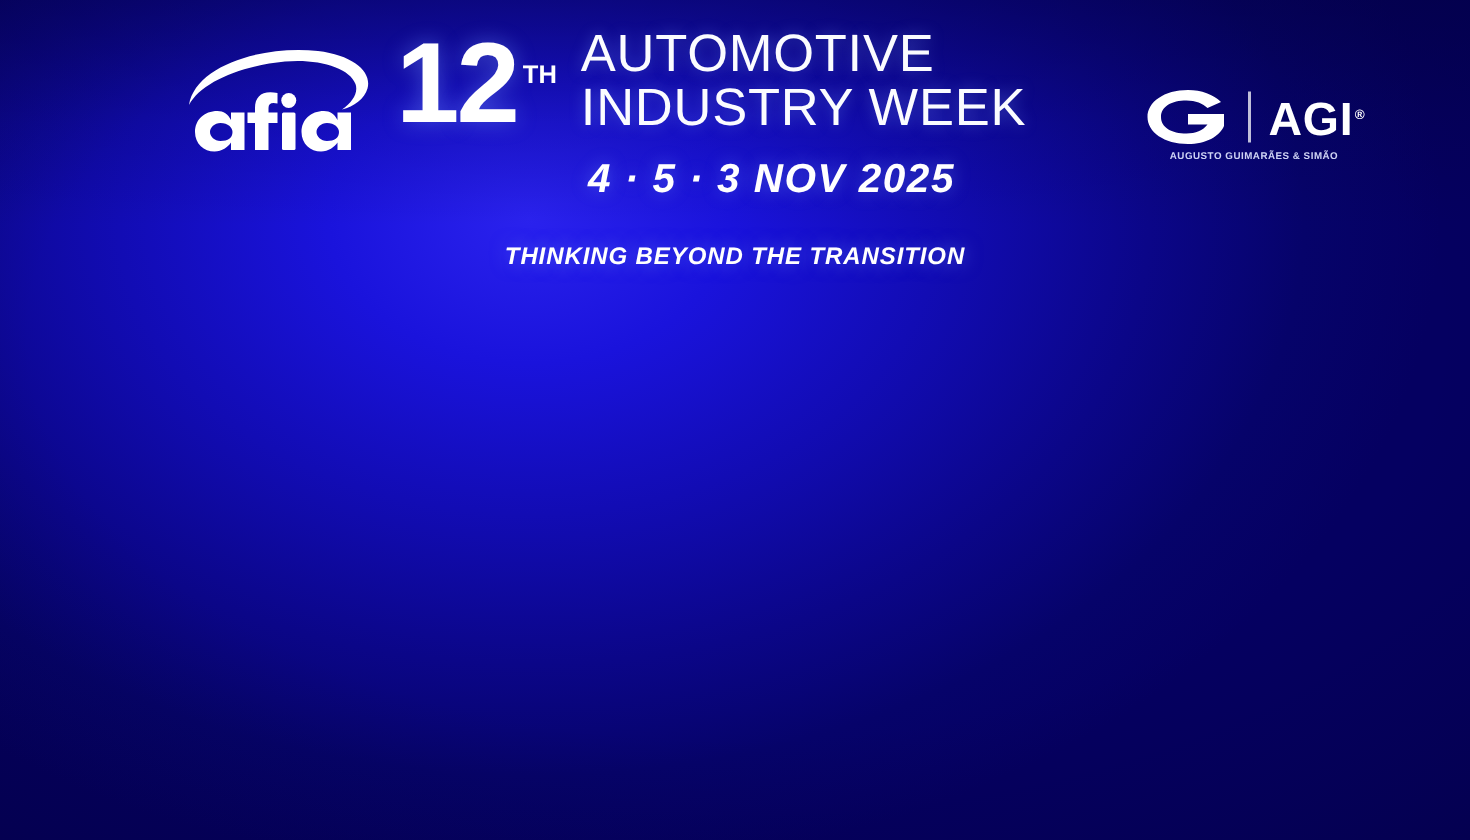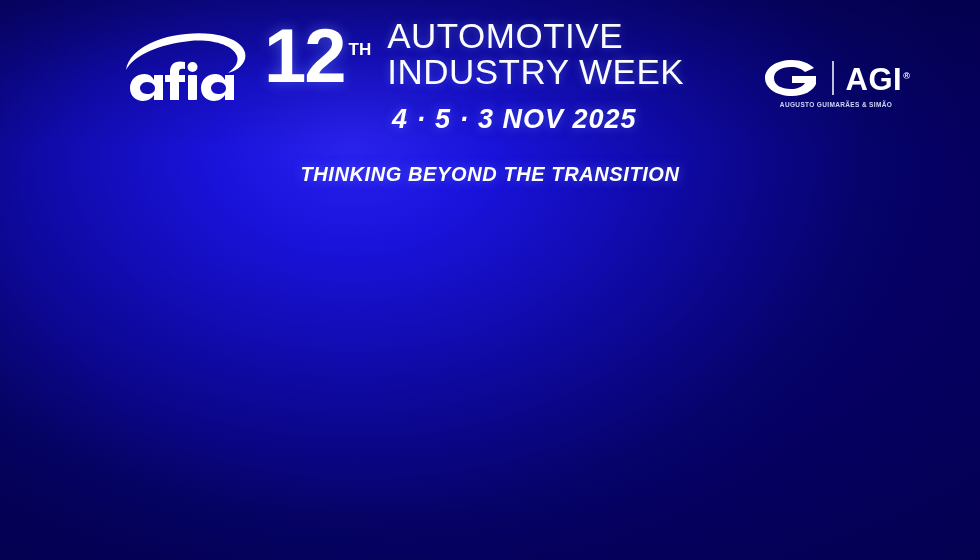--- a/index.html
+++ b/index.html
@@ -76,21 +76,21 @@
   }
   .dateline{
     margin-top:8px;margin-left:128px;
     font-size:27px;font-weight:bold;font-style:italic;color:#ffffff;
     letter-spacing:1px;white-space:nowrap;
     text-shadow:0 0 12px rgba(120,150,255,.45);
   }
   .tagline{
     position:absolute;left:0;top:163px;width:980px;
     text-align:center;
-    font-size:20px;font-weight:bold;font-style:italic;color:#ffffff;
+    font-size:16px;font-weight:bold;font-style:italic;color:#ffffff;
     letter-spacing:.6px;
     text-shadow:0 0 12px rgba(120,150,255,.5);
   }
 
   
   .sponsor{
     position:absolute;right:44px;top:34px;width:200px;text-align:center;
   }
   .sponsor-label{
     font-size:13px;font-weight:bold;color:#ffffff;letter-spacing:.8px;

